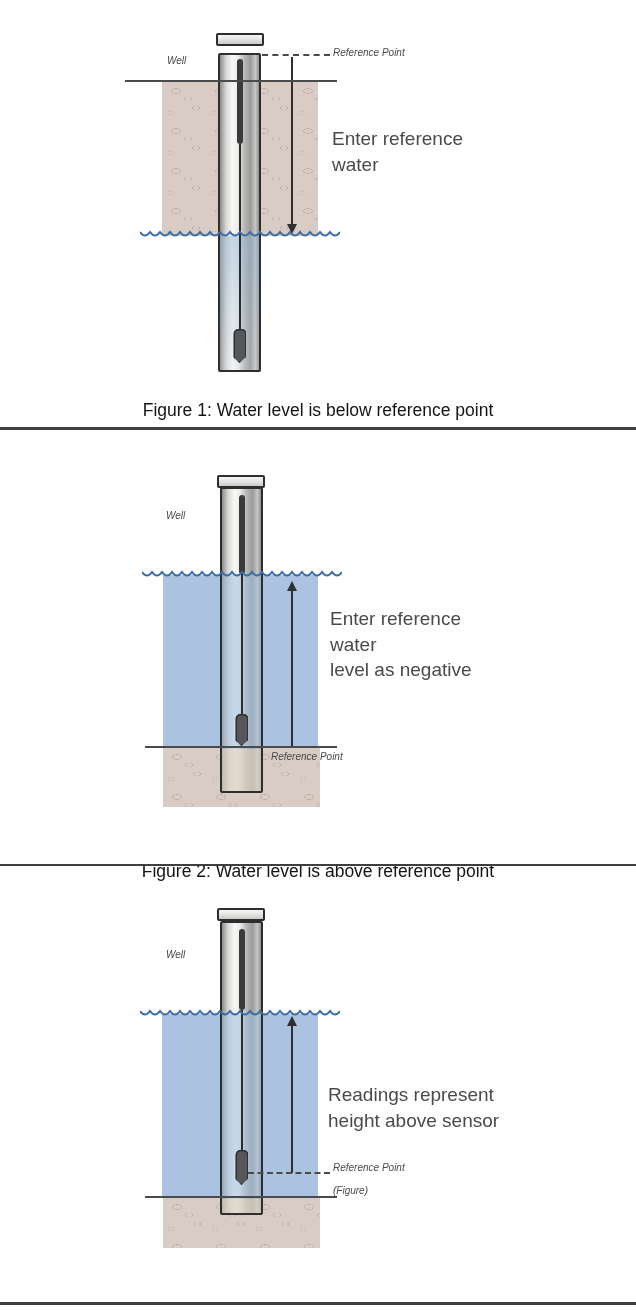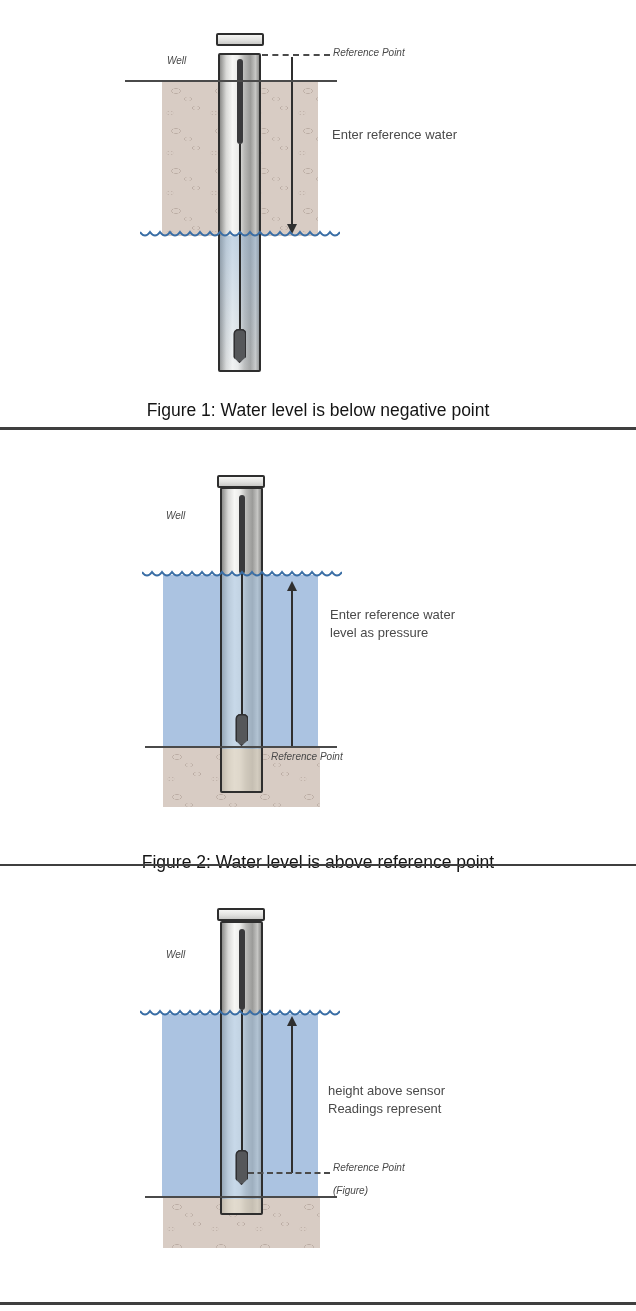--- a/index.html
+++ b/index.html
@@ -39,21 +39,21 @@
     background:linear-gradient(180deg,#f5f5f3 0%,#e2e2e0 55%,#c9c9c7 100%);z-index:6;}
   
   .dash{position:absolute;border-top:2px dashed #4a4a4a;z-index:7;}
   
   .aline{position:absolute;width:2px;background:#2f2f2f;z-index:6;}
   .ahead{position:absolute;width:0;height:0;z-index:6;}
   .ahead.down{border-left:5px solid rgba(0,0,0,0);border-right:5px solid rgba(0,0,0,0);border-top:10px solid #2f2f2f;}
   .ahead.up{border-left:5px solid rgba(0,0,0,0);border-right:5px solid rgba(0,0,0,0);border-bottom:10px solid #2f2f2f;}
   
   .lbl{position:absolute;font-size:10px;color:#4a4a4a;white-space:nowrap;z-index:8;font-style:italic;}
-  .ann{position:absolute;font-size:13px;color:#4a4a4a;line-height:1.35;z-index:8;}
+  .ann{position:absolute;font-size:19px;color:#4a4a4a;line-height:1.35;z-index:8;}
   .ann span{display:block;}
   .caption{position:absolute;left:0;width:636px;text-align:center;font-size:17.5px;color:#141414;z-index:8;}
   .divider{position:absolute;left:0;width:636px;background:#3f3f3f;z-index:8;}
 </style>
 </head>
 <body>
 
 <div id="page">
 
   <section class="fig" style="top:0;height:430px;">
@@ -71,21 +71,21 @@
     </div>
     <div class="cap" style="left:216px;top:33px;width:48px;height:13px;"></div>
     <div class="dash" style="left:262px;top:54px;width:68px;"></div>
     <div class="lbl" style="left:167px;top:55px;">Well</div>
     <div class="lbl" style="left:333px;top:47px;">Reference Point</div>
     <div class="aline" style="left:291px;top:57px;height:168px;"></div>
     <div class="ahead down" style="left:287px;top:224px;"></div>
     <div class="ann" style="left:332px;top:126px;width:180px;">
       <span>Enter reference water</span>
     </div>
-    <div class="caption" style="top:400px;">Figure 1: Water level is below negative point</div>
+    <div class="caption" style="top:400px;">Figure 1: Water level is below reference point</div>
     <div class="divider" style="top:427px;height:3px;"></div>
   </section>
 
   <section class="fig" style="top:430px;height:438px;">
     <div class="water" style="left:163px;top:145px;width:155px;height:172px;"></div>
     <div class="soil" style="left:163px;top:317px;width:157px;height:60px;"></div>
     <svg class="wave" style="left:142px;top:139px;" width="200" height="11" viewBox="0 0 200 11">
       <path d="M0,3 q5,7 10,0 q5,7 10,0 q5,7 10,0 q5,7 10,0 q5,7 10,0 q5,7 10,0 q5,7 10,0 q5,7 10,0 q5,7 10,0 q5,7 10,0 q5,7 10,0 q5,7 10,0 q5,7 10,0 q5,7 10,0 q5,7 10,0 q5,7 10,0 q5,7 10,0 q5,7 10,0 q5,7 10,0 q5,7 10,0" fill="none" stroke="#3a6ea5" stroke-width="2"></path>
     </svg>
     <div class="gline" style="left:145px;top:316px;width:192px;"></div>
@@ -95,24 +95,24 @@
       <div class="slot" style="top:6px;height:79px;"></div>
       <div class="cable" style="top:85px;height:140px;"></div>
       <div class="sensor" style="top:225px;height:32px;"></div>
     </div>
     <div class="cap" style="left:217px;top:45px;width:48px;height:13px;"></div>
     <div class="lbl" style="left:166px;top:80px;">Well</div>
     <div class="aline" style="left:291px;top:160px;height:156px;"></div>
     <div class="ahead up" style="left:287px;top:151px;"></div>
     <div class="ann" style="left:330px;top:176px;width:180px;">
       <span>Enter reference water</span>
-      <span>level as pressure</span>
+      <span>level as negative</span>
     </div>
     <div class="lbl" style="left:271px;top:321px;">Reference Point</div>
-    <div class="caption" style="top:422px;">Figure 2: Water level is above reference point</div>
+    <div class="caption" style="top:431px;">Figure 2: Water level is above reference point</div>
     <div class="divider" style="top:434px;height:2px;"></div>
   </section>
 
   <section class="fig" style="top:868px;height:443px;">
     <div class="water" style="left:162px;top:146px;width:156px;height:183px;"></div>
     <div class="soil" style="left:163px;top:329px;width:157px;height:51px;"></div>
     <svg class="wave" style="left:140px;top:140px;" width="200" height="11" viewBox="0 0 200 11">
       <path d="M0,3 q5,7 10,0 q5,7 10,0 q5,7 10,0 q5,7 10,0 q5,7 10,0 q5,7 10,0 q5,7 10,0 q5,7 10,0 q5,7 10,0 q5,7 10,0 q5,7 10,0 q5,7 10,0 q5,7 10,0 q5,7 10,0 q5,7 10,0 q5,7 10,0 q5,7 10,0 q5,7 10,0 q5,7 10,0 q5,7 10,0" fill="none" stroke="#3a6ea5" stroke-width="2"></path>
     </svg>
     <div class="gline" style="left:145px;top:328px;width:192px;"></div>
@@ -122,21 +122,21 @@
       <div class="slot" style="top:6px;height:81px;"></div>
       <div class="cable" style="top:87px;height:140px;"></div>
       <div class="sensor" style="top:227px;height:35px;"></div>
     </div>
     <div class="cap" style="left:217px;top:40px;width:48px;height:13px;"></div>
     <div class="lbl" style="left:166px;top:81px;">Well</div>
     <div class="aline" style="left:291px;top:157px;height:148px;"></div>
     <div class="ahead up" style="left:287px;top:148px;"></div>
     <div class="dash" style="left:248px;top:304px;width:82px;"></div>
     <div class="ann" style="left:328px;top:214px;width:180px;">
+      <span>Readings represent</span>
       <span>height above sensor</span>
-      <span>Readings represent</span>
     </div>
     <div class="lbl" style="left:333px;top:294px;">Reference Point</div>
     <div class="lbl" style="left:333px;top:317px;">(Figure)</div>
     <div class="divider" style="top:434px;height:3px;"></div>
   </section>
 
 </div>
 
 </body></html>

